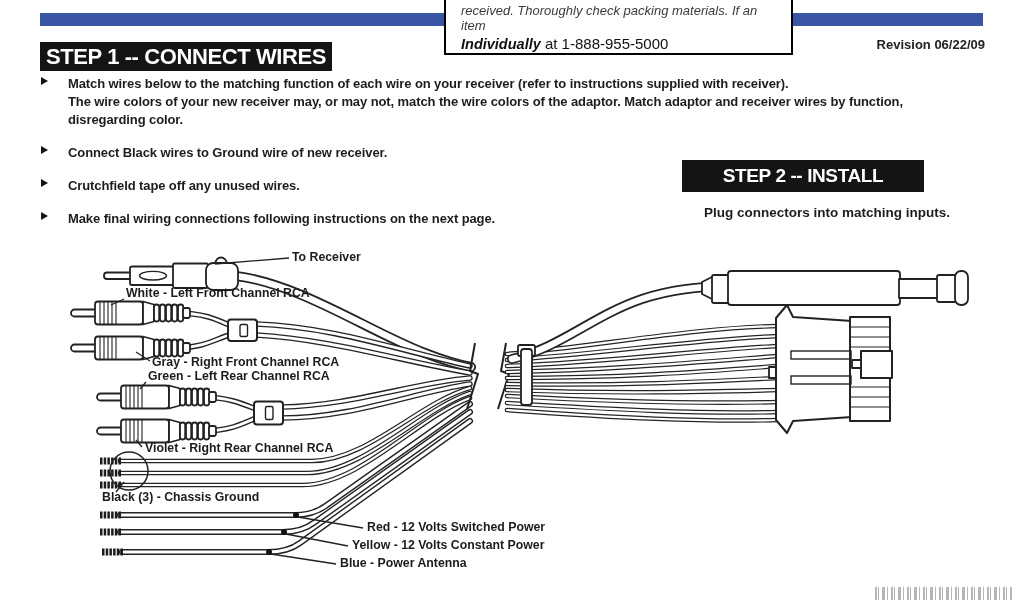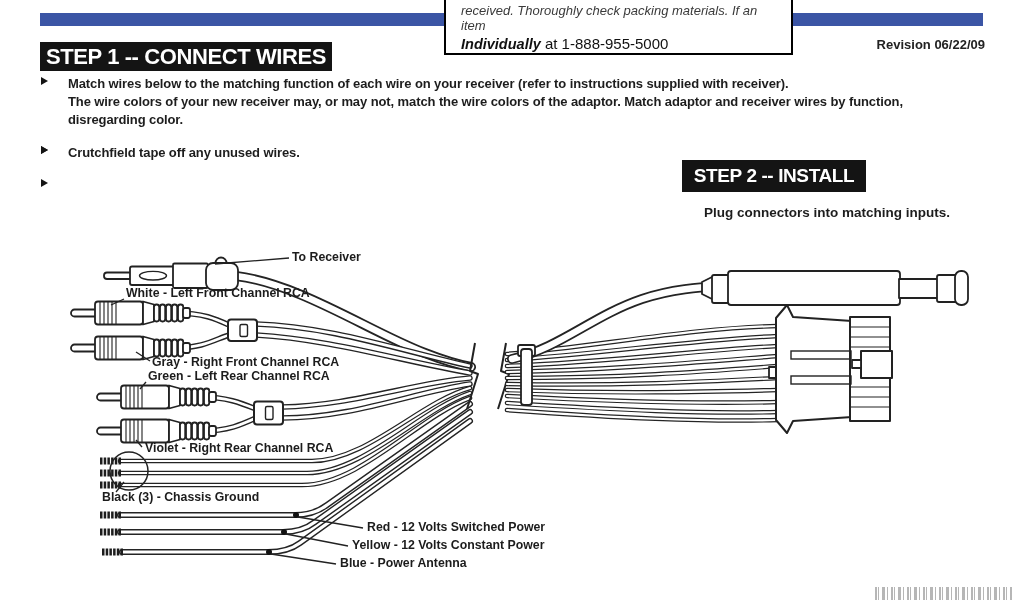--- a/index.html
+++ b/index.html
@@ -11,21 +11,21 @@
   .notice{position:absolute;left:444px;top:0;width:349px;height:55px;background:#fff;
           border:2px solid #000;border-top:none;box-sizing:border-box;padding:3px 10px 0 15px;}
   .notice .it{font-style:italic;font-size:13px;line-height:15px;color:#3a3a3a;}
   .notice .call{margin-top:2px;font-size:15px;color:#111;}
   .notice .brand{font-weight:700;font-style:italic;font-size:14.5px;}
   .revision{position:absolute;top:37px;right:39px;font-size:13px;font-weight:700;color:#222;padding-left:31px;}
   
   .banner{position:absolute;background:#141414;color:#fff;display:flex;align-items:center;
           justify-content:center;font-weight:700;letter-spacing:-0.4px;}
   .b1{left:40px;top:42px;width:292px;height:29px;font-size:22px;}
-  .b2{left:682px;top:160px;width:184px;height:32px;font-size:19px;}
+  .b2{left:682px;top:160px;width:242px;height:32px;font-size:19px;}
   .plugtext{position:absolute;left:677px;top:205px;font-size:13.5px;font-weight:700;color:#1d1d1d;margin-left:27px;}
   
   .bullets{position:absolute;left:40px;top:74px;width:900px;list-style:none;margin:0;padding:0;}
   .bullet{position:relative;padding-left:28px;margin-bottom:15px;}
   .tri{position:absolute;left:1px;top:3px;width:0;height:0;border-left:7px solid #141414;
        border-top:4.5px solid transparent;border-bottom:4.5px solid transparent;}
   .bullet-text{font-size:13px;font-weight:700;line-height:16px;color:#1d1d1d;white-space:pre-line;
        letter-spacing:-0.1px;}
   
   .diagram{position:absolute;left:0;top:240px;width:1024px;height:360px;}
@@ -59,23 +59,23 @@
   <div class="revision">Revision 06/22/09</div>
 
   <div class="banner b1">STEP 1 -- CONNECT WIRES</div>
   <div class="banner b2">STEP 2 -- INSTALL</div>
   <div class="plugtext">Plug connectors into matching inputs.</div>
 
   <ul class="bullets">
     <li class="bullet"><span class="tri"></span><span class="bullet-text">Match wires below to the matching function of each wire on your receiver (refer to instructions supplied with receiver).
 The wire colors of your new receiver may, or may not, match the wire colors of the adaptor.  Match adaptor and receiver wires by function,
 disregarding color.</span></li>
-    <li class="bullet"><span class="tri"></span></li>
+    <li class="bullet"><span class="tri"></span><span class="bullet-text">Connect Black wires to Ground wire of new receiver.</span></li>
     <li class="bullet"><span class="tri"></span><span class="bullet-text">Crutchfield tape off any unused wires.</span></li>
-    <li class="bullet"><span class="tri"></span></li>
+    <li class="bullet"><span class="tri"></span><span class="bullet-text">Make final wiring connections following instructions on the next page.</span></li>
   </ul>
 
   <svg class="diagram" viewBox="0 0 1024 360" xmlns="http://www.w3.org/2000/svg">
     <defs>
       <g id="rca">
         <rect class="part" x="-50" y="-3.5" width="28" height="7" rx="3.5"></rect>
         <rect class="part" x="-26" y="-11.5" width="48" height="23" rx="3"></rect>
         <path class="rib" d="M-21,-11 V11 M-17,-11 V11 M-13,-11 V11 M-9,-11 V11 M-5,-11 V11"></path>
         <path class="part" d="M22,-11.5 L33,-8.5 L33,8.5 L22,11.5 Z"></path>
         <rect class="part" x="33" y="-8.5" width="5.2" height="17" rx="2.4"></rect>

